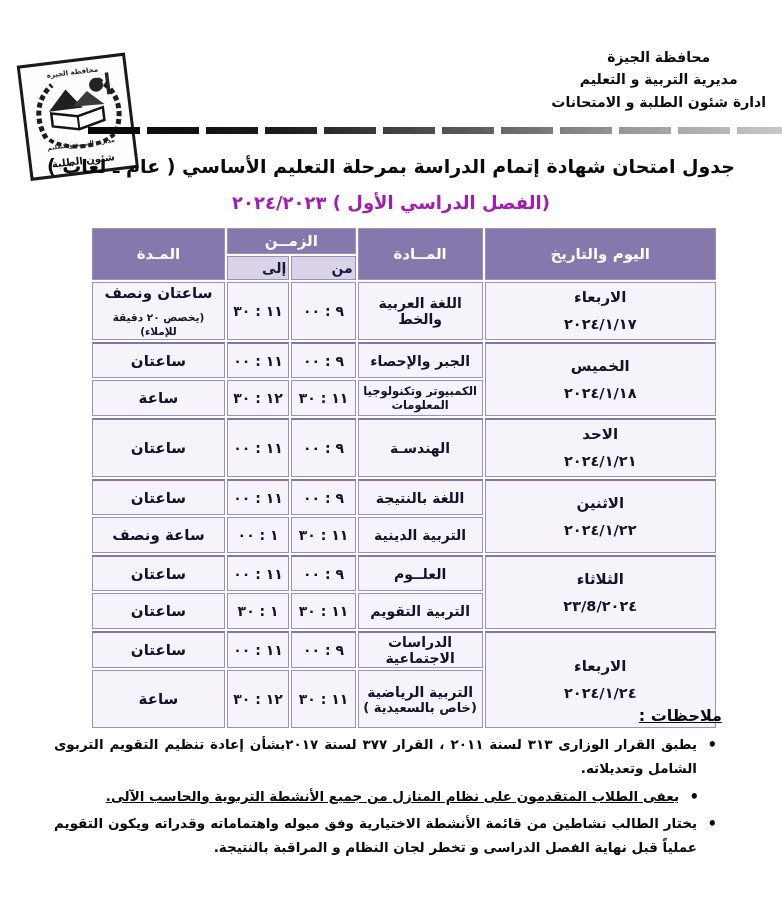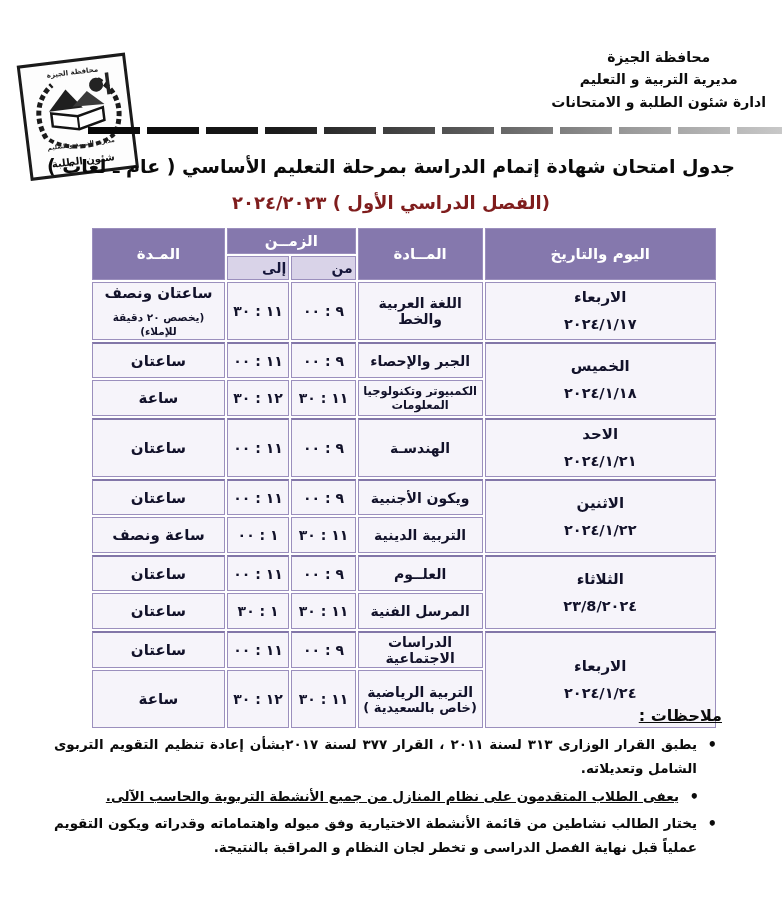--- a/index.html
+++ b/index.html
@@ -17,21 +17,21 @@
   .rule-bar{
     position:absolute;top:127px;left:88px;width:694px;height:7px;
     background:
       repeating-linear-gradient(to right,transparent 0 52px,#ffffff 52px 59px),
       linear-gradient(to right,#060606 0%,#1c1c1c 28%,#5a5a5a 55%,#9a9a9a 78%,#c8c8c8 100%);
   }
   
   .title1{position:absolute;top:155px;left:0;width:100%;text-align:center;direction:rtl;
     font-size:19px;font-weight:bold;color:#0a0a0a;}
   .title2{position:absolute;top:192px;left:0;width:100%;text-align:center;direction:rtl;
-    font-size:18px;font-weight:bold;color:#7f1d1d;}
+    font-size:18px;font-weight:bold;color:#a21caf;}
   
   .sched-table{
     position:absolute;top:226px;left:90px;width:628px;direction:rtl;
     border-collapse:separate;border-spacing:2.5px;table-layout:fixed;
   }
   .sched-table th,.sched-table td{border:1px solid #9b8fbd;padding:1px 2px;}
   .sched-table th.main{background:#8578ad;color:#fff;font-size:15px;font-weight:bold;text-align:center;}
   .sched-table th.sub{background:#d9d3e8;color:#16163a;font-size:14px;font-weight:bold;text-align:right;height:20px;}
   .sched-table td{
     background:#f6f4fa;color:#12122a;font-weight:bold;text-align:center;vertical-align:middle;
@@ -161,21 +161,21 @@
       <td class="time-cell">٩ : ٠٠</td>
       <td class="time-cell">١١ : ٠٠</td>
       <td class="dur">ساعتان</td>
     </tr>
 
     <tr class="r-md gs">
       <td class="day-cell" rowspan="2">
         <span>الاثنين</span><br>
         <span class="date-line">٢٠٢٤/١/٢٢</span>
       </td>
-      <td class="subj">ويكون الأجنبية</td>
+      <td class="subj">اللغة بالنتيجة</td>
       <td class="time-cell">٩ : ٠٠</td>
       <td class="time-cell">١١ : ٠٠</td>
       <td class="dur">ساعتان</td>
     </tr>
     <tr class="r-md">
       <td class="subj">التربية الدينية</td>
       <td class="time-cell">١١ : ٣٠</td>
       <td class="time-cell">١ : ٠٠</td>
       <td class="dur">ساعة ونصف</td>
     </tr>
@@ -184,21 +184,21 @@
       <td class="day-cell" rowspan="2">
         <span>الثلاثاء</span><br>
         <span class="date-line">٢٠٢٤/8/٢٣</span>
       </td>
       <td class="subj">العلــوم</td>
       <td class="time-cell">٩ : ٠٠</td>
       <td class="time-cell">١١ : ٠٠</td>
       <td class="dur">ساعتان</td>
     </tr>
     <tr class="r-md">
-      <td class="subj">المرسل الفنية</td>
+      <td class="subj">التربية التقويم</td>
       <td class="time-cell">١١ : ٣٠</td>
       <td class="time-cell">١ : ٣٠</td>
       <td class="dur">ساعتان</td>
     </tr>
 
     <tr class="r-md gs">
       <td class="day-cell" rowspan="2">
         <span>الاربعاء</span><br>
         <span class="date-line">٢٠٢٤/١/٢٤</span>
       </td>

